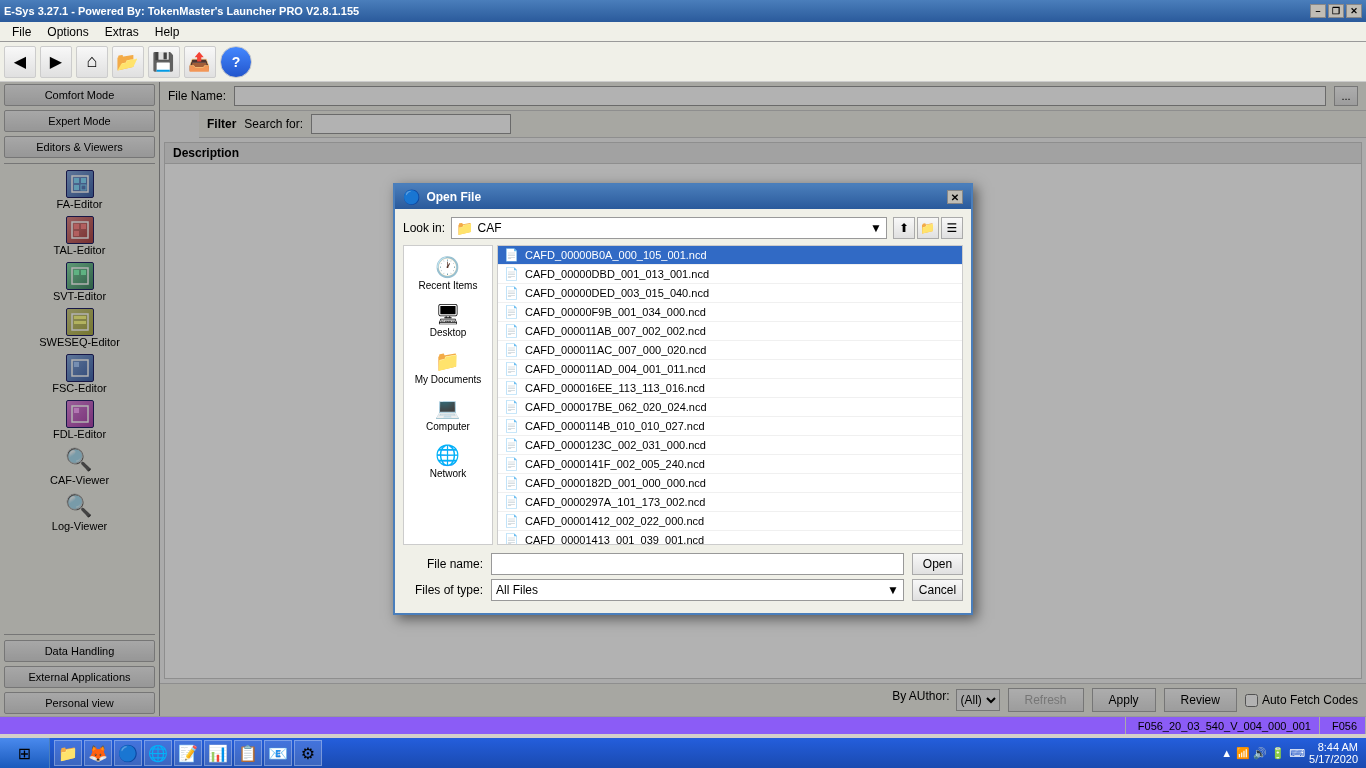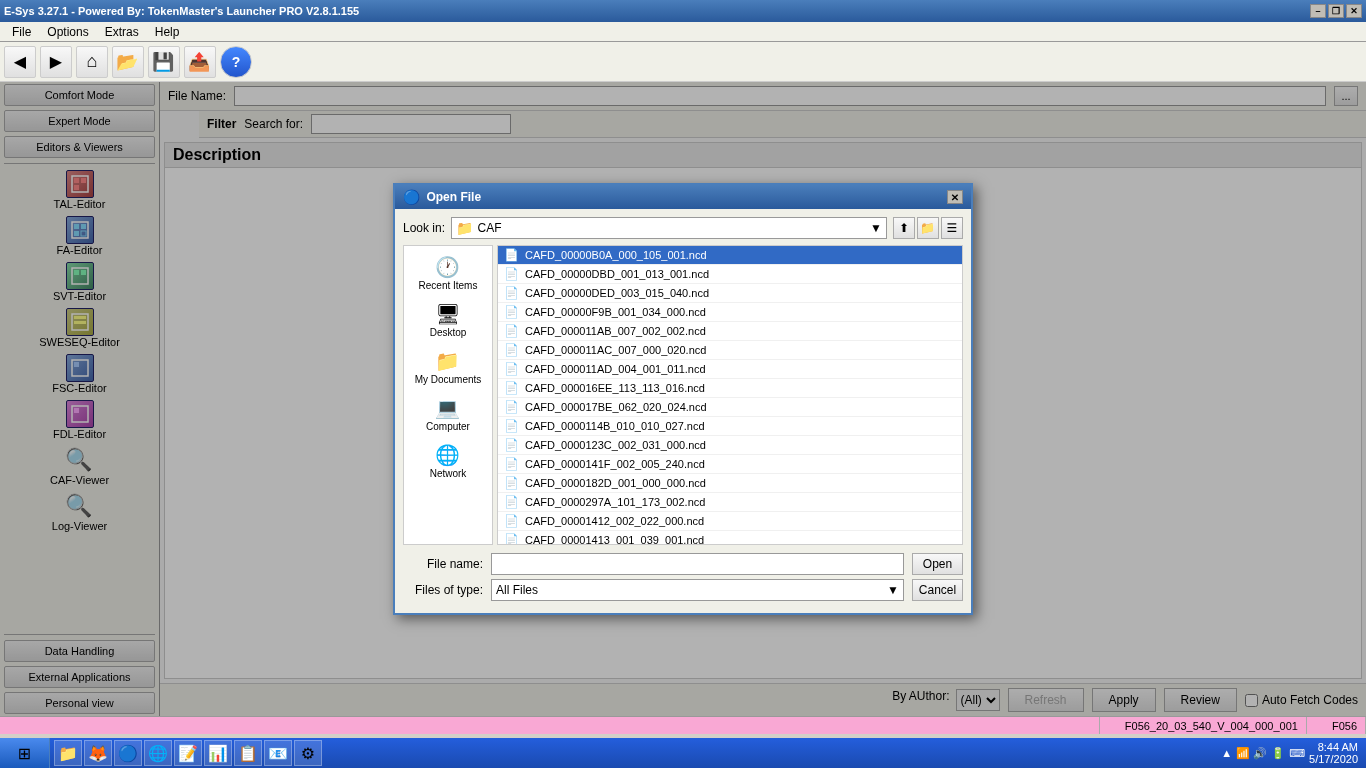--- a/index.html
+++ b/index.html
@@ -175,21 +175,21 @@
       border: 1px solid #ccc;
       display: flex;
       flex-direction: column;
     }
 
     
     #col-headers {
       display: flex;
       background: #e8e8e8;
       border-bottom: 1px solid #ccc;
-      font-size: 16px;
+      font-size: 12px;
       font-weight: bold;
       padding: 3px 0;
     }
     .col-header { padding: 0 8px; }
 
     
     #bottom-toolbar {
       display: flex;
       align-items: center;
       padding: 4px 8px;
@@ -210,26 +210,26 @@
       padding: 3px 8px;
       font-size: 12px;
       font-weight: bold;
       background: #f0f0e8;
       border-top: 1px solid #ccc;
     }
 
     
     #status-bar {
       height: 18px;
-      background: #f9a8d4;
+      background: #8b5cf6;
       display: flex;
       align-items: center;
       border-top: 1px solid #999;
       font-size: 11px;
-      gap: 17px;
+      gap: 4px;
     }
     .status-segment {
       padding: 0 8px;
       border-right: 1px solid #aaa;
       height: 100%;
       display: flex; align-items: center;
     }
 
     
     #taskbar {
@@ -429,42 +429,42 @@
 
   <div id="sidebar">
     <div class="sidebar-btn">Comfort Mode</div>
     <div class="sidebar-btn">Expert Mode</div>
     <div class="sidebar-btn">Editors &amp; Viewers</div>
     <div class="sidebar-divider"></div>
 
     <div class="sidebar-scroll-area">
 
       <div class="sidebar-editor-item">
-        <div class="editor-icon" style="background: linear-gradient(135deg,#dd8888,#aa4444);">
-          <svg width="22" height="22" viewBox="0 0 22 22">
-              <rect x="3" y="3" width="16" height="16" fill="none" stroke="white" stroke-width="1.5"></rect>
-              <rect x="5" y="5" width="5" height="5" fill="#f88"></rect>
-              <rect x="12" y="5" width="5" height="5" fill="#f88"></rect>
-              <rect x="5" y="12" width="5" height="5" fill="#f88"></rect>
-            </svg>
-        </div>
-        <span>TAL-Editor</span>
-      </div>
-
-      <div class="sidebar-editor-item">
         <div class="editor-icon" style="background: linear-gradient(135deg,#88aadd,#4466aa);">
           <svg width="22" height="22" viewBox="0 0 22 22">
               <rect x="3" y="3" width="16" height="16" fill="none" stroke="white" stroke-width="1.5"></rect>
               <rect x="5" y="5" width="5" height="5" fill="#8df"></rect>
               <rect x="12" y="5" width="5" height="5" fill="#8df"></rect>
               <rect x="5" y="12" width="5" height="5" fill="#8df"></rect>
               <rect x="12" y="12" width="5" height="5" fill="none" stroke="#8df" stroke-width="1"></rect>
             </svg>
         </div>
         <span>FA-Editor</span>
+      </div>
+
+      <div class="sidebar-editor-item">
+        <div class="editor-icon" style="background: linear-gradient(135deg,#dd8888,#aa4444);">
+          <svg width="22" height="22" viewBox="0 0 22 22">
+              <rect x="3" y="3" width="16" height="16" fill="none" stroke="white" stroke-width="1.5"></rect>
+              <rect x="5" y="5" width="5" height="5" fill="#f88"></rect>
+              <rect x="12" y="5" width="5" height="5" fill="#f88"></rect>
+              <rect x="5" y="12" width="5" height="5" fill="#f88"></rect>
+            </svg>
+        </div>
+        <span>TAL-Editor</span>
       </div>
 
       <div class="sidebar-editor-item">
         <div class="editor-icon" style="background: linear-gradient(135deg,#88ddaa,#448866);">
           <svg width="22" height="22" viewBox="0 0 22 22">
               <rect x="3" y="3" width="16" height="16" fill="none" stroke="white" stroke-width="1.5"></rect>
               <rect x="5" y="5" width="5" height="5" fill="#8fb"></rect>
               <rect x="12" y="5" width="5" height="5" fill="#8fb"></rect>
             </svg>
         </div>

